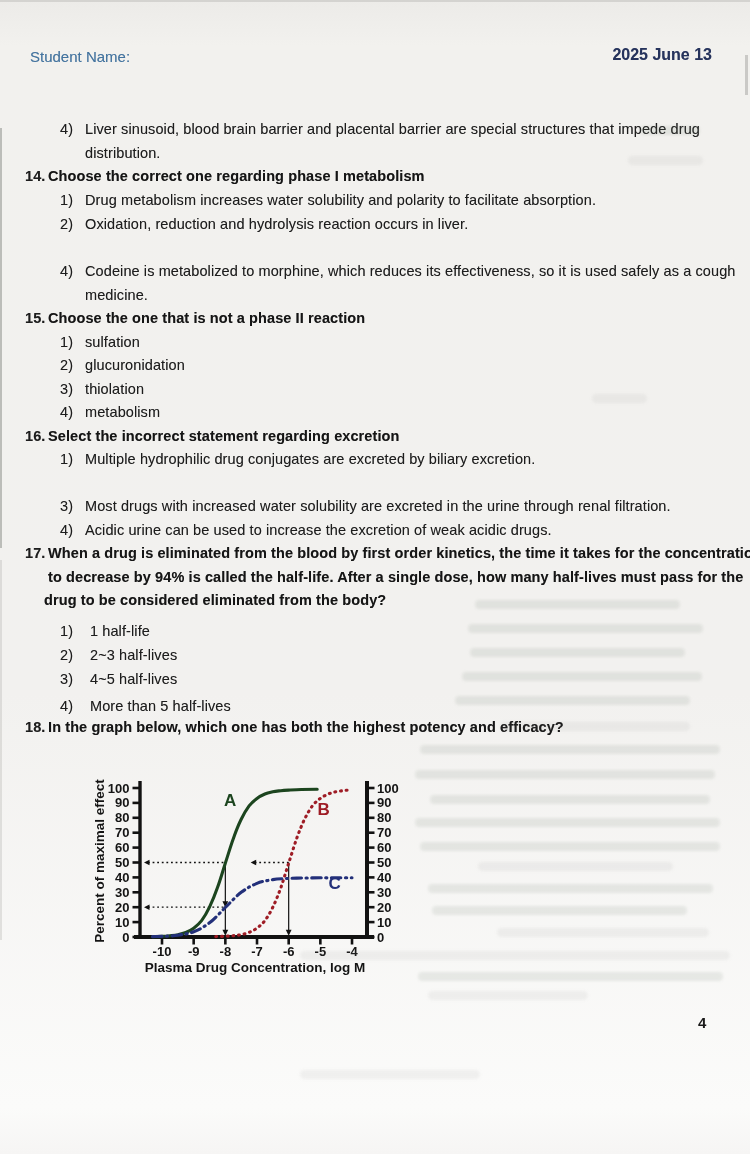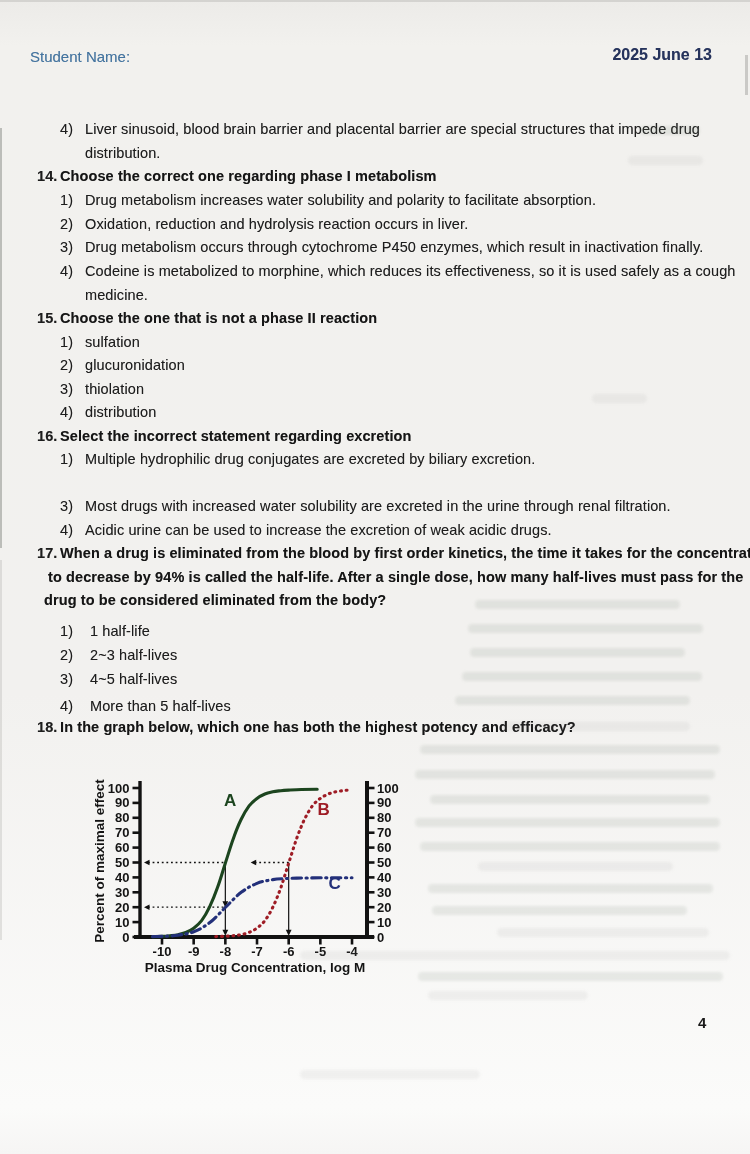--- a/index.html
+++ b/index.html
@@ -4,21 +4,21 @@
 <style>
   html,body{margin:0;padding:0;background:#f2f1ef;}
   .page{
     position:relative;width:750px;height:1154px;overflow:hidden;
     background:linear-gradient(180deg,#ecebe8 0,#f2f1ee 4%,#f2f1ef 60%,#fbfbfa 96%,#f6f5f4 100%);
     font-family:"Liberation Sans",sans-serif;color:#1c1c1c;
   }
   .row{position:absolute;white-space:nowrap;font-size:14.5px;letter-spacing:.1px;
        color:#1d1d1d;text-shadow:0 0 .5px rgba(25,25,25,.38);}
   .b{font-weight:700;color:#151515;}
-  .num{display:inline-block;width:23px;font-weight:700;margin-left:12px;}
+  .num{display:inline-block;width:23px;font-weight:700;}
   .mk{display:inline-block;width:25px;}
   .mk-wide{display:inline-block;width:30px;}
   .header-student{position:absolute;left:30px;top:48px;font-size:15px;color:#44749f;
        text-shadow:0 0 .5px rgba(68,116,159,.4);}
   .header-date{position:absolute;right:38px;top:46px;font-size:16px;font-weight:700;color:#26335c;
        text-shadow:0 0 .5px rgba(38,51,92,.4);}
   .pageno{position:absolute;left:698px;top:1014px;font-size:15px;font-weight:700;color:#1a1a1a;}
   .chart-wrap{position:absolute;left:78px;top:757px;width:355px;height:232px;}
   
   .bleed{position:absolute;height:9px;border-radius:5px;background:rgba(118,132,118,.14);filter:blur(1.6px);}
@@ -41,29 +41,28 @@
 
   <div class="header-student">Student Name:</div>
   <div class="header-date">2025 June 13</div>
 
   <div class="row" style="left:60px;top:121px"><span class="mk">4)</span><span>Liver sinusoid, blood brain barrier and placental barrier are special structures that impede drug</span></div>
   <div class="row" style="left:85px;top:145px">distribution.</div>
 
   <div class="row" style="left:25px;top:168px"><span class="num">14.</span><span class="b">Choose the correct one regarding phase I metabolism</span></div>
   <div class="row" style="left:60px;top:192px"><span class="mk">1)</span><span>Drug metabolism increases water solubility and polarity to facilitate absorption.</span></div>
   <div class="row" style="left:60px;top:216px"><span class="mk">2)</span><span>Oxidation, reduction and hydrolysis reaction occurs in liver.</span></div>
-  <div class="row" style="left:60px;top:239px"><span class="mk">3)</span><span>Drug metabolism occurs through cytochrome P450 enzymes, which result in inactivation finally.</span></div>
   <div class="row" style="left:60px;top:263px"><span class="mk">4)</span><span>Codeine is metabolized to morphine, which reduces its effectiveness, so it is used safely as a cough</span></div>
   <div class="row" style="left:85px;top:287px">medicine.</div>
 
   <div class="row" style="left:25px;top:310px"><span class="num">15.</span><span class="b">Choose the one that is not a phase II reaction</span></div>
   <div class="row" style="left:60px;top:334px"><span class="mk">1)</span><span>sulfation</span></div>
   <div class="row" style="left:60px;top:357px"><span class="mk">2)</span><span>glucuronidation</span></div>
   <div class="row" style="left:60px;top:381px"><span class="mk">3)</span><span>thiolation</span></div>
-  <div class="row" style="left:60px;top:404px"><span class="mk">4)</span><span>distribution</span></div>
+  <div class="row" style="left:60px;top:404px"><span class="mk">4)</span><span>metabolism</span></div>
 
   <div class="row" style="left:25px;top:428px"><span class="num">16.</span><span class="b">Select the incorrect statement regarding excretion</span></div>
   <div class="row" style="left:60px;top:451px"><span class="mk">1)</span><span>Multiple hydrophilic drug conjugates are excreted by biliary excretion.</span></div>
   <div class="row" style="left:60px;top:498px"><span class="mk">3)</span><span>Most drugs with increased water solubility are excreted in the urine through renal filtration.</span></div>
   <div class="row" style="left:60px;top:522px"><span class="mk">4)</span><span>Acidic urine can be used to increase the excretion of weak acidic drugs.</span></div>
 
   <div class="row" style="left:25px;top:545px"><span class="num">17.</span><span class="b">When a drug is eliminated from the blood by first order kinetics, the time it takes for the concentration</span></div>
   <div class="row b" style="left:48px;top:569px">to decrease by 94% is called the half-life. After a single dose, how many half-lives must pass for the</div>
   <div class="row b" style="left:44px;top:592px">drug to be considered eliminated from the body?</div>
   <div class="row" style="left:60px;top:623px"><span class="mk-wide">1)</span><span>1 half-life</span></div>

